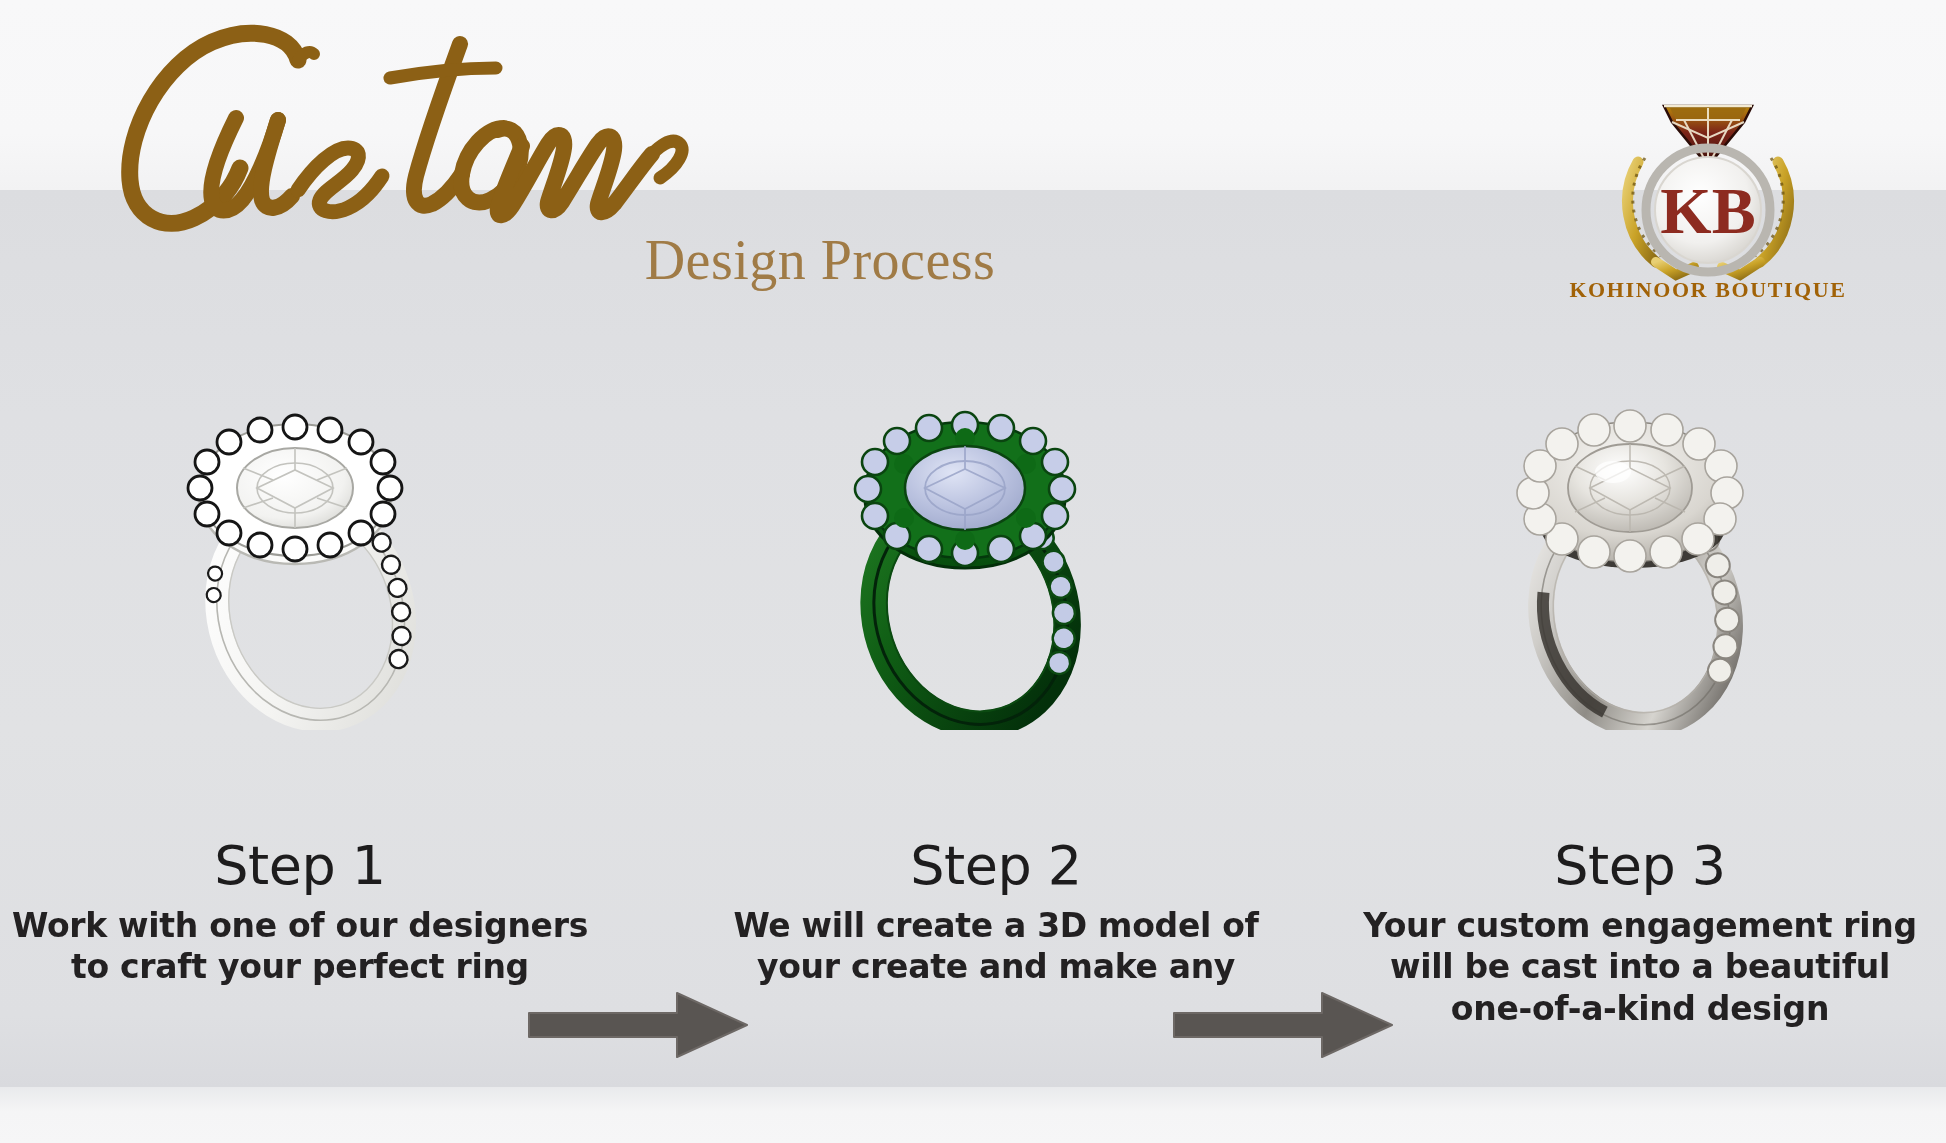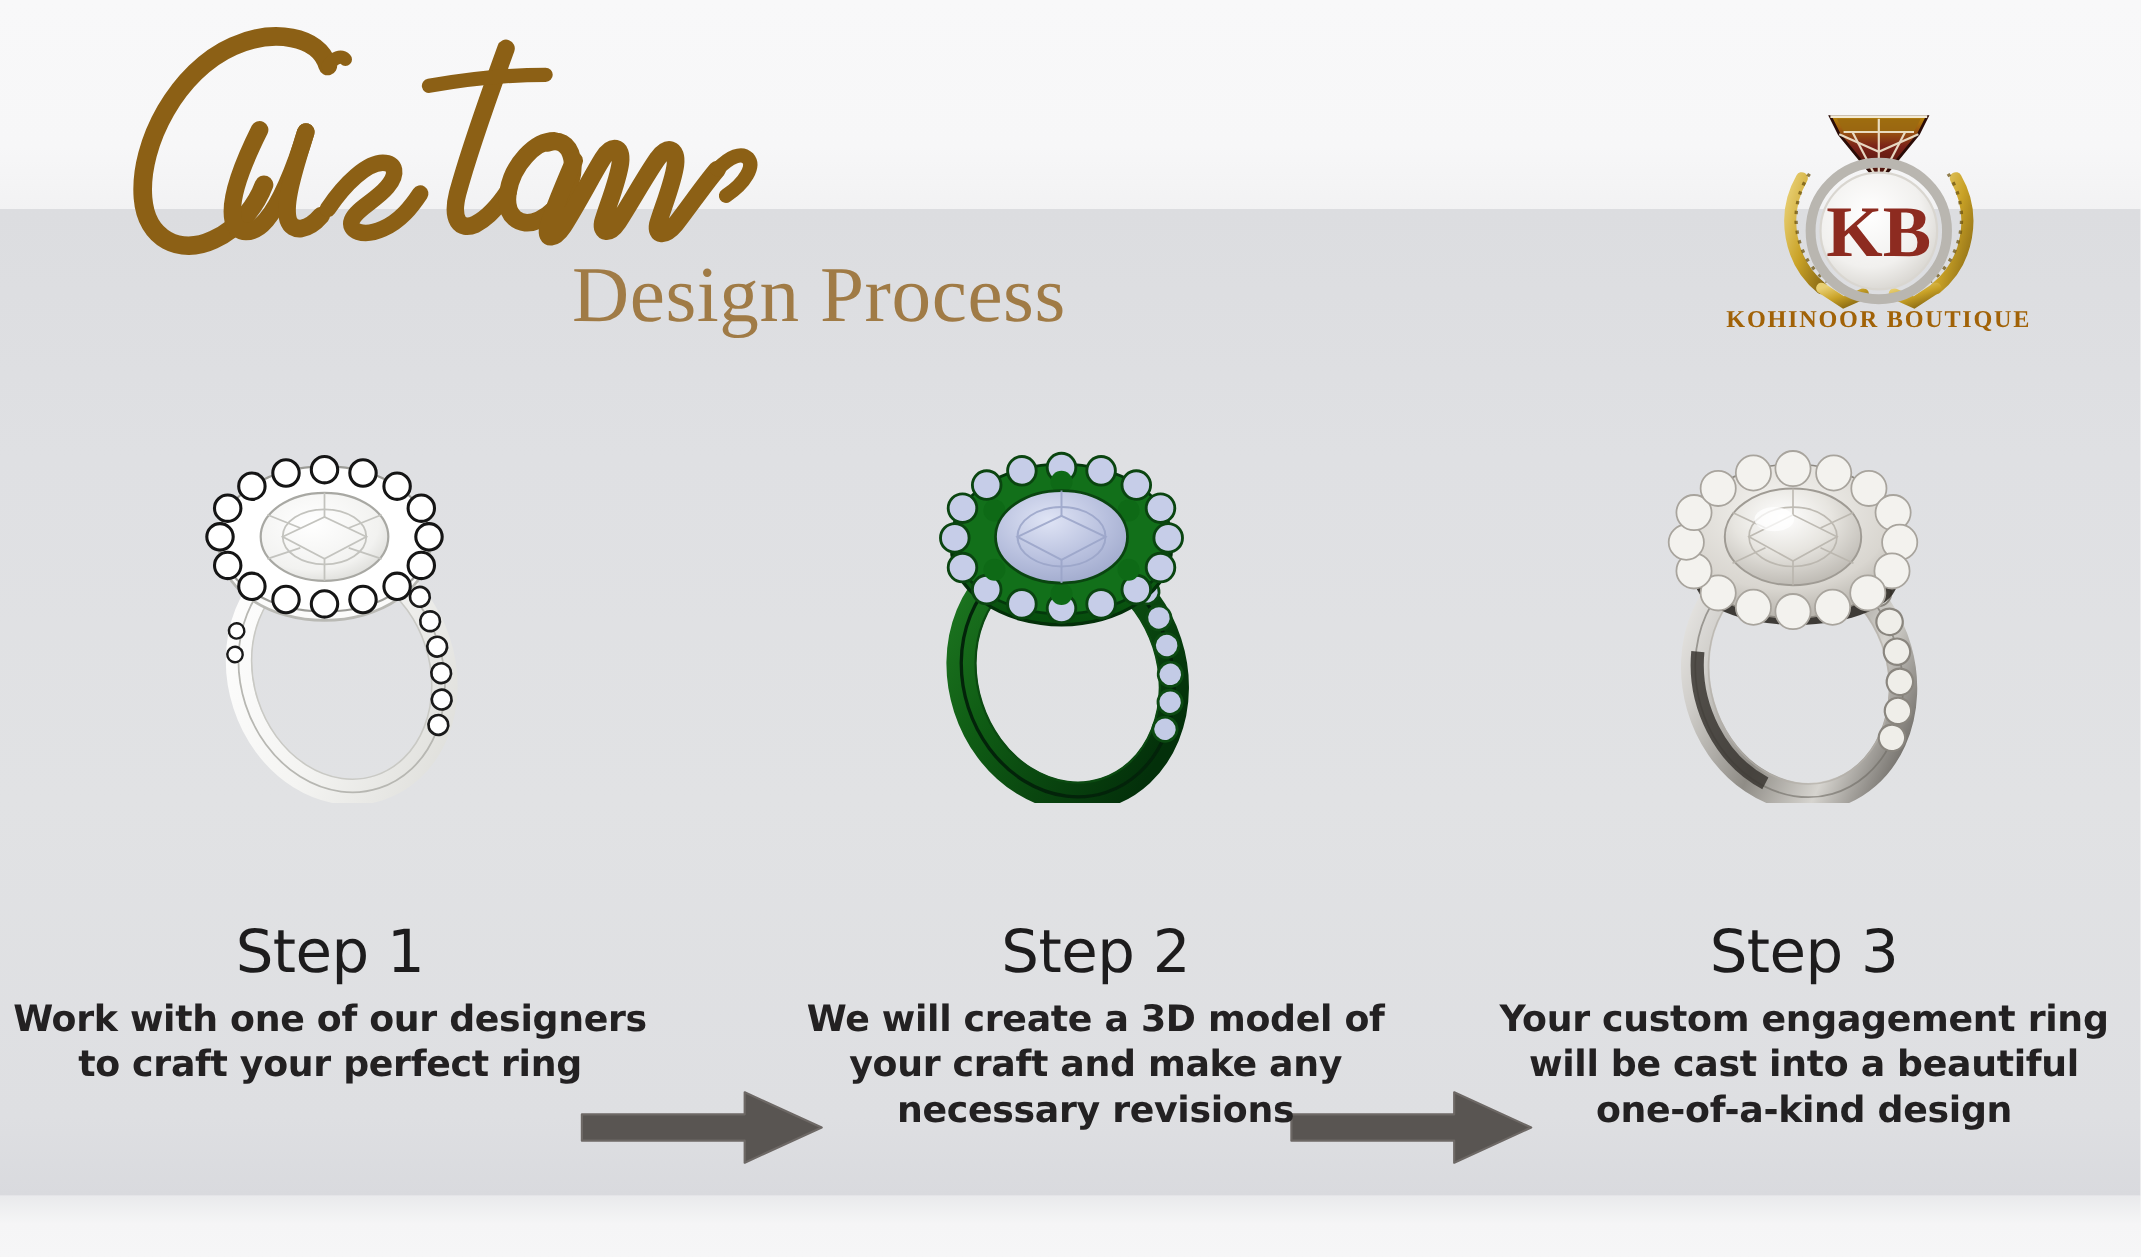--- a/index.html
+++ b/index.html
@@ -27,22 +27,23 @@
   }
 
   
   .custom-script{
     position:absolute;left:52px;top:8px;width:720px;height:240px;
   }
   .custom-script svg{display:block;width:720px;height:240px;}
 
   .subtitle{
     position:absolute;left:520px;top:232px;width:600px;
+    text-align:center;
     font-family:"Liberation Serif", serif;
-    font-size:72px;
+    font-size:56px;
     line-height:1;
     color:#a07b46;
     letter-spacing:0.5px;
     white-space:nowrap;
   }
 
   
   .logo{
     position:absolute;left:1598px;top:70px;width:220px;height:260px;
   }
@@ -439,22 +440,21 @@
     <div class="step-desc">
       <span>Work with one of our designers</span>
       <span>to craft your perfect ring</span>
     </div>
   </div>
 
   <div class="caption cap-2">
     <div class="step-title">Step 2</div>
     <div class="step-desc">
       <span>We will create a 3D model of</span>
-      <span>your craft and make any</span>
-      <span>necessary revisions</span>
+      <span>your create and make any</span>
     </div>
   </div>
 
   <div class="caption cap-3">
     <div class="step-title">Step 3</div>
     <div class="step-desc">
       <span>Your custom engagement ring</span>
       <span>will be cast into a beautiful</span>
       <span>one-of-a-kind design</span>
     </div>

